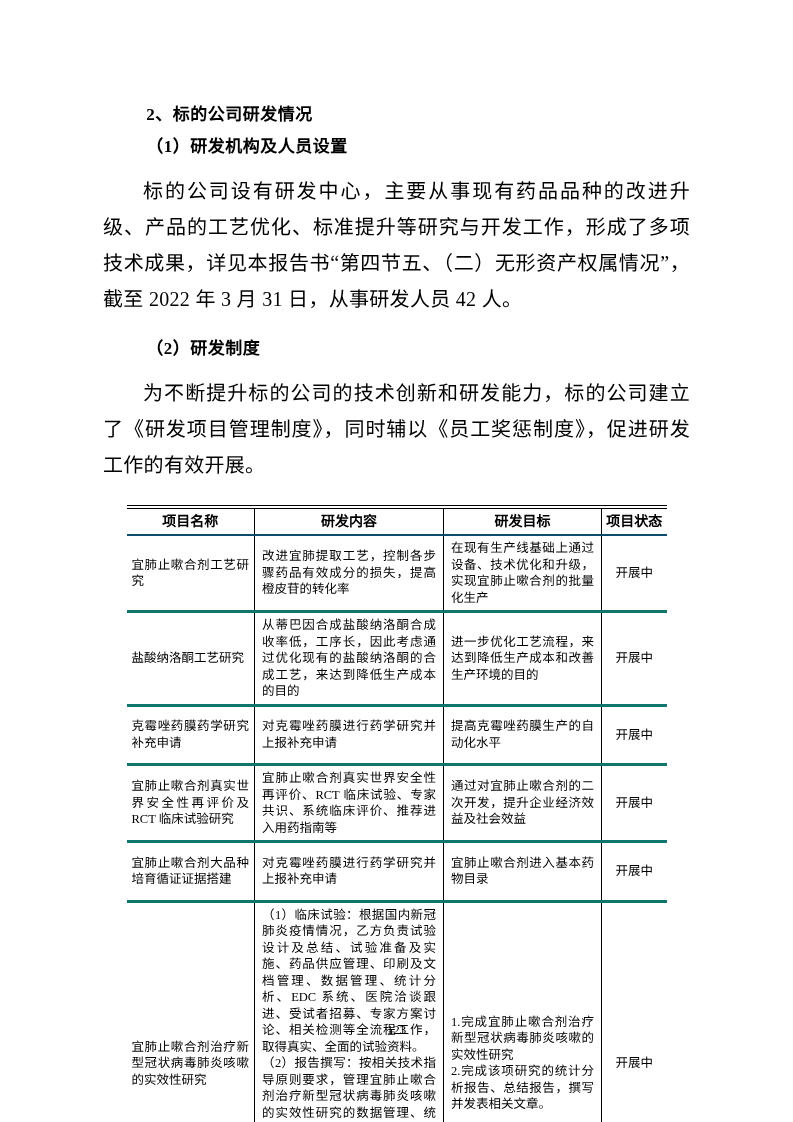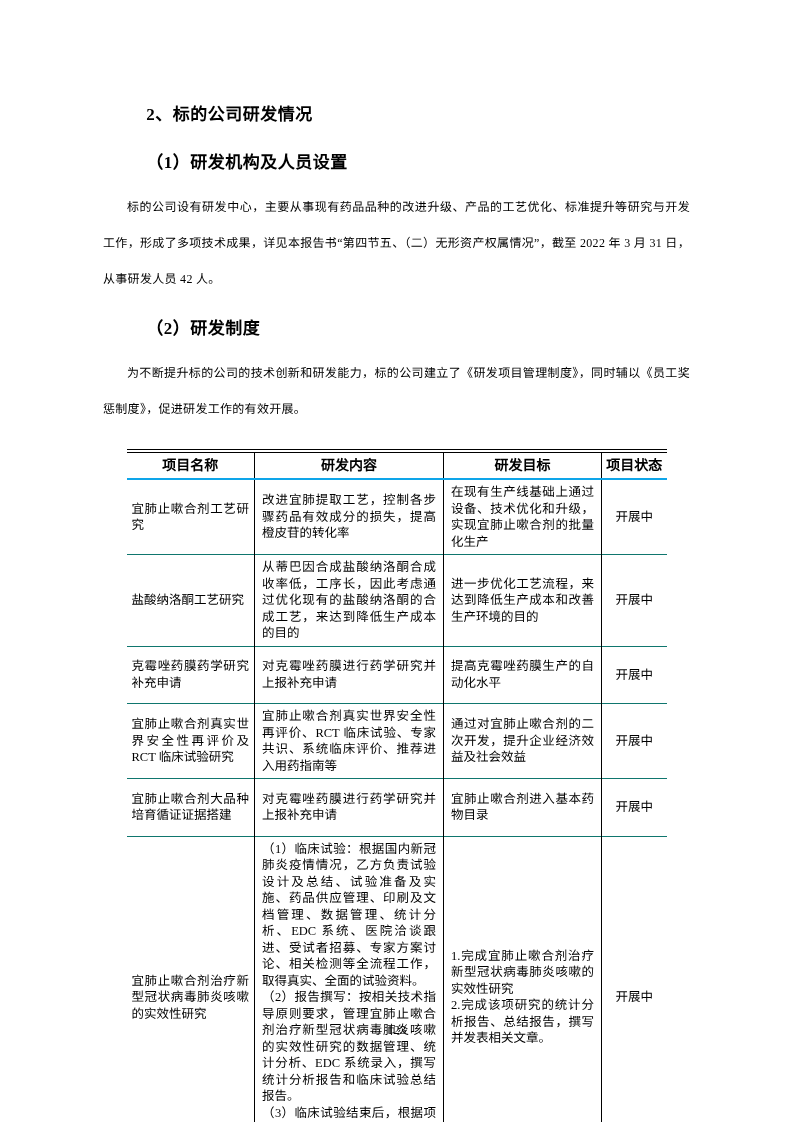--- a/index.html
+++ b/index.html
@@ -16,47 +16,47 @@
     width: 793px; height: 1112px;
     padding: 103px 103px 0 103px;
   }
   .heading {
     font-size: 17px;
     font-weight: bold;
     line-height: 24px;
     text-indent: 2.55em;
     letter-spacing: 0.5px;
   }
-  .heading.sub { margin-top: 24px; }
+  .heading.sub { margin-top: 8px; }
   .para {
-    font-size: 12px;
+    font-size: 20px;
     line-height: 36px;
     text-align: justify;
     text-indent: 2em;
     margin-top: 14px;
     letter-spacing: 0.3px;
   }
   .heading.after-para { margin-top: 20px; }
   table.rd-table {
     width: 540px;
     margin: 22px auto 0 auto;
     border-collapse: collapse;
     table-layout: fixed;
   }
   .rd-table thead th {
     border-top: 4px double #000;
-    border-bottom: 2px solid #0ea5e9;
+    border-bottom: 2px solid #0c4a6e;
     font-size: 14px;
     font-weight: bold;
     text-align: center;
     padding: 4px 2px;
     line-height: 17px;
   }
   .rd-table tbody td {
-    border-top: 1px solid #0f766e;
+    border-top: 3px solid #0f766e;
     font-size: 12.5px;
     line-height: 16.5px;
     padding: 4px 7px;
     vertical-align: middle;
     text-align: justify;
   }
   .rd-table tbody tr:first-child td { border-top: 2px solid #000; }
   .rd-table tbody tr:last-child td { border-bottom: 4px double #000; }
   .rd-table th + th, .rd-table td + td { border-left: 1px solid #000; }
   .rd-table td.cell-name { padding: 0 5px; }

